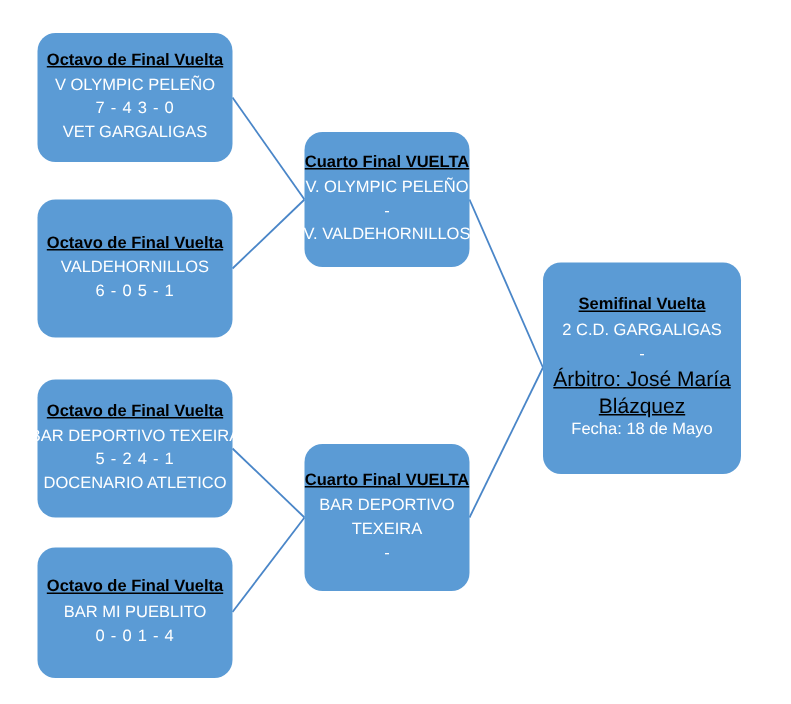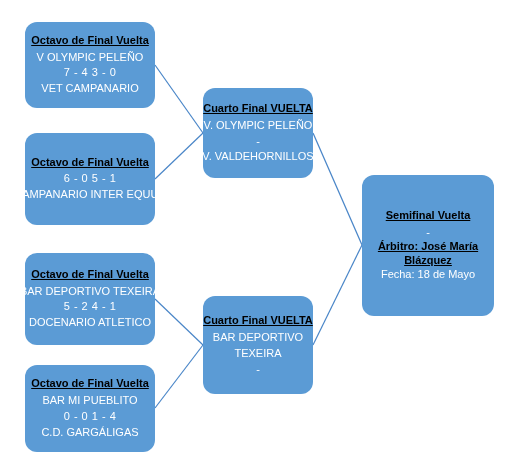--- a/index.html
+++ b/index.html
@@ -57,23 +57,23 @@
     white-space: normal;
   }
   .score-line {
     letter-spacing: 0.5px;
   }
   .dash-line {
     line-height: 1.3;
   }
   .ref-line {
     color: #000000;
-    font-weight: bold;
+    font-weight: normal;
     text-decoration: underline;
-    font-size: 11px;
+    font-size: 14px;
     line-height: 1.3;
     white-space: normal;
   }
 
   
   #box-o1 { left: 25px;  top: 22px;  width: 130px; height: 86px; }
   #box-o2 { left: 25px;  top: 133px; width: 130px; height: 92px; }
   #box-o3 { left: 25px;  top: 253px; width: 130px; height: 92px; }
   #box-o4 { left: 25px;  top: 365px; width: 130px; height: 87px; }
 
@@ -101,56 +101,56 @@
 
     <line x1="313" y1="133" x2="362" y2="245" stroke="#4A86C8" stroke-width="1.2"></line>
 
     <line x1="313" y1="345" x2="362" y2="245" stroke="#4A86C8" stroke-width="1.2"></line>
   </svg>
 
   <div class="match-box" id="box-o1">
     <div class="box-title">Octavo de Final Vuelta</div>
     <div class="line">V OLYMPIC PELEÑO</div>
     <div class="line score-line">7 - 4   3 - 0</div>
-    <div class="line">VET CAMPANARIO</div>
+    <div class="line">VET GARGALIGAS</div>
   </div>
 
   <div class="match-box" id="box-o2">
     <div class="box-title">Octavo de Final Vuelta</div>
+    <div class="line">VALDEHORNILLOS</div>
     <div class="line score-line">6 - 0   5 - 1</div>
-    <div class="line">CAMPANARIO INTER EQUUS</div>
   </div>
 
   <div class="match-box" id="box-o3">
     <div class="box-title">Octavo de Final Vuelta</div>
     <div class="line">BAR DEPORTIVO TEXEIRA</div>
     <div class="line score-line">5 - 2   4 - 1</div>
     <div class="line">DOCENARIO ATLETICO</div>
   </div>
 
   <div class="match-box" id="box-o4">
     <div class="box-title">Octavo de Final Vuelta</div>
     <div class="line">BAR MI PUEBLITO</div>
     <div class="line score-line">0 - 0   1 - 4</div>
-    <div class="line">C.D. GARGÁLIGAS</div>
   </div>
 
   <div class="match-box" id="box-q1">
     <div class="box-title">Cuarto Final VUELTA</div>
     <div class="line">V. OLYMPIC PELEÑO</div>
     <div class="line dash-line">-</div>
     <div class="line">V. VALDEHORNILLOS</div>
   </div>
 
   <div class="match-box" id="box-q2">
     <div class="box-title">Cuarto Final VUELTA</div>
     <div class="line line-wrap">BAR DEPORTIVO TEXEIRA</div>
     <div class="line dash-line">-</div>
   </div>
 
   <div class="match-box" id="box-sf">
     <div class="box-title">Semifinal Vuelta</div>
+    <div class="line">2 C.D. GARGALIGAS</div>
     <div class="line dash-line">-</div>
     <div class="ref-line">Árbitro:  José María Blázquez</div>
     <div class="line">Fecha: 18 de Mayo</div>
   </div>
 
 </div>
 
 </body></html>

